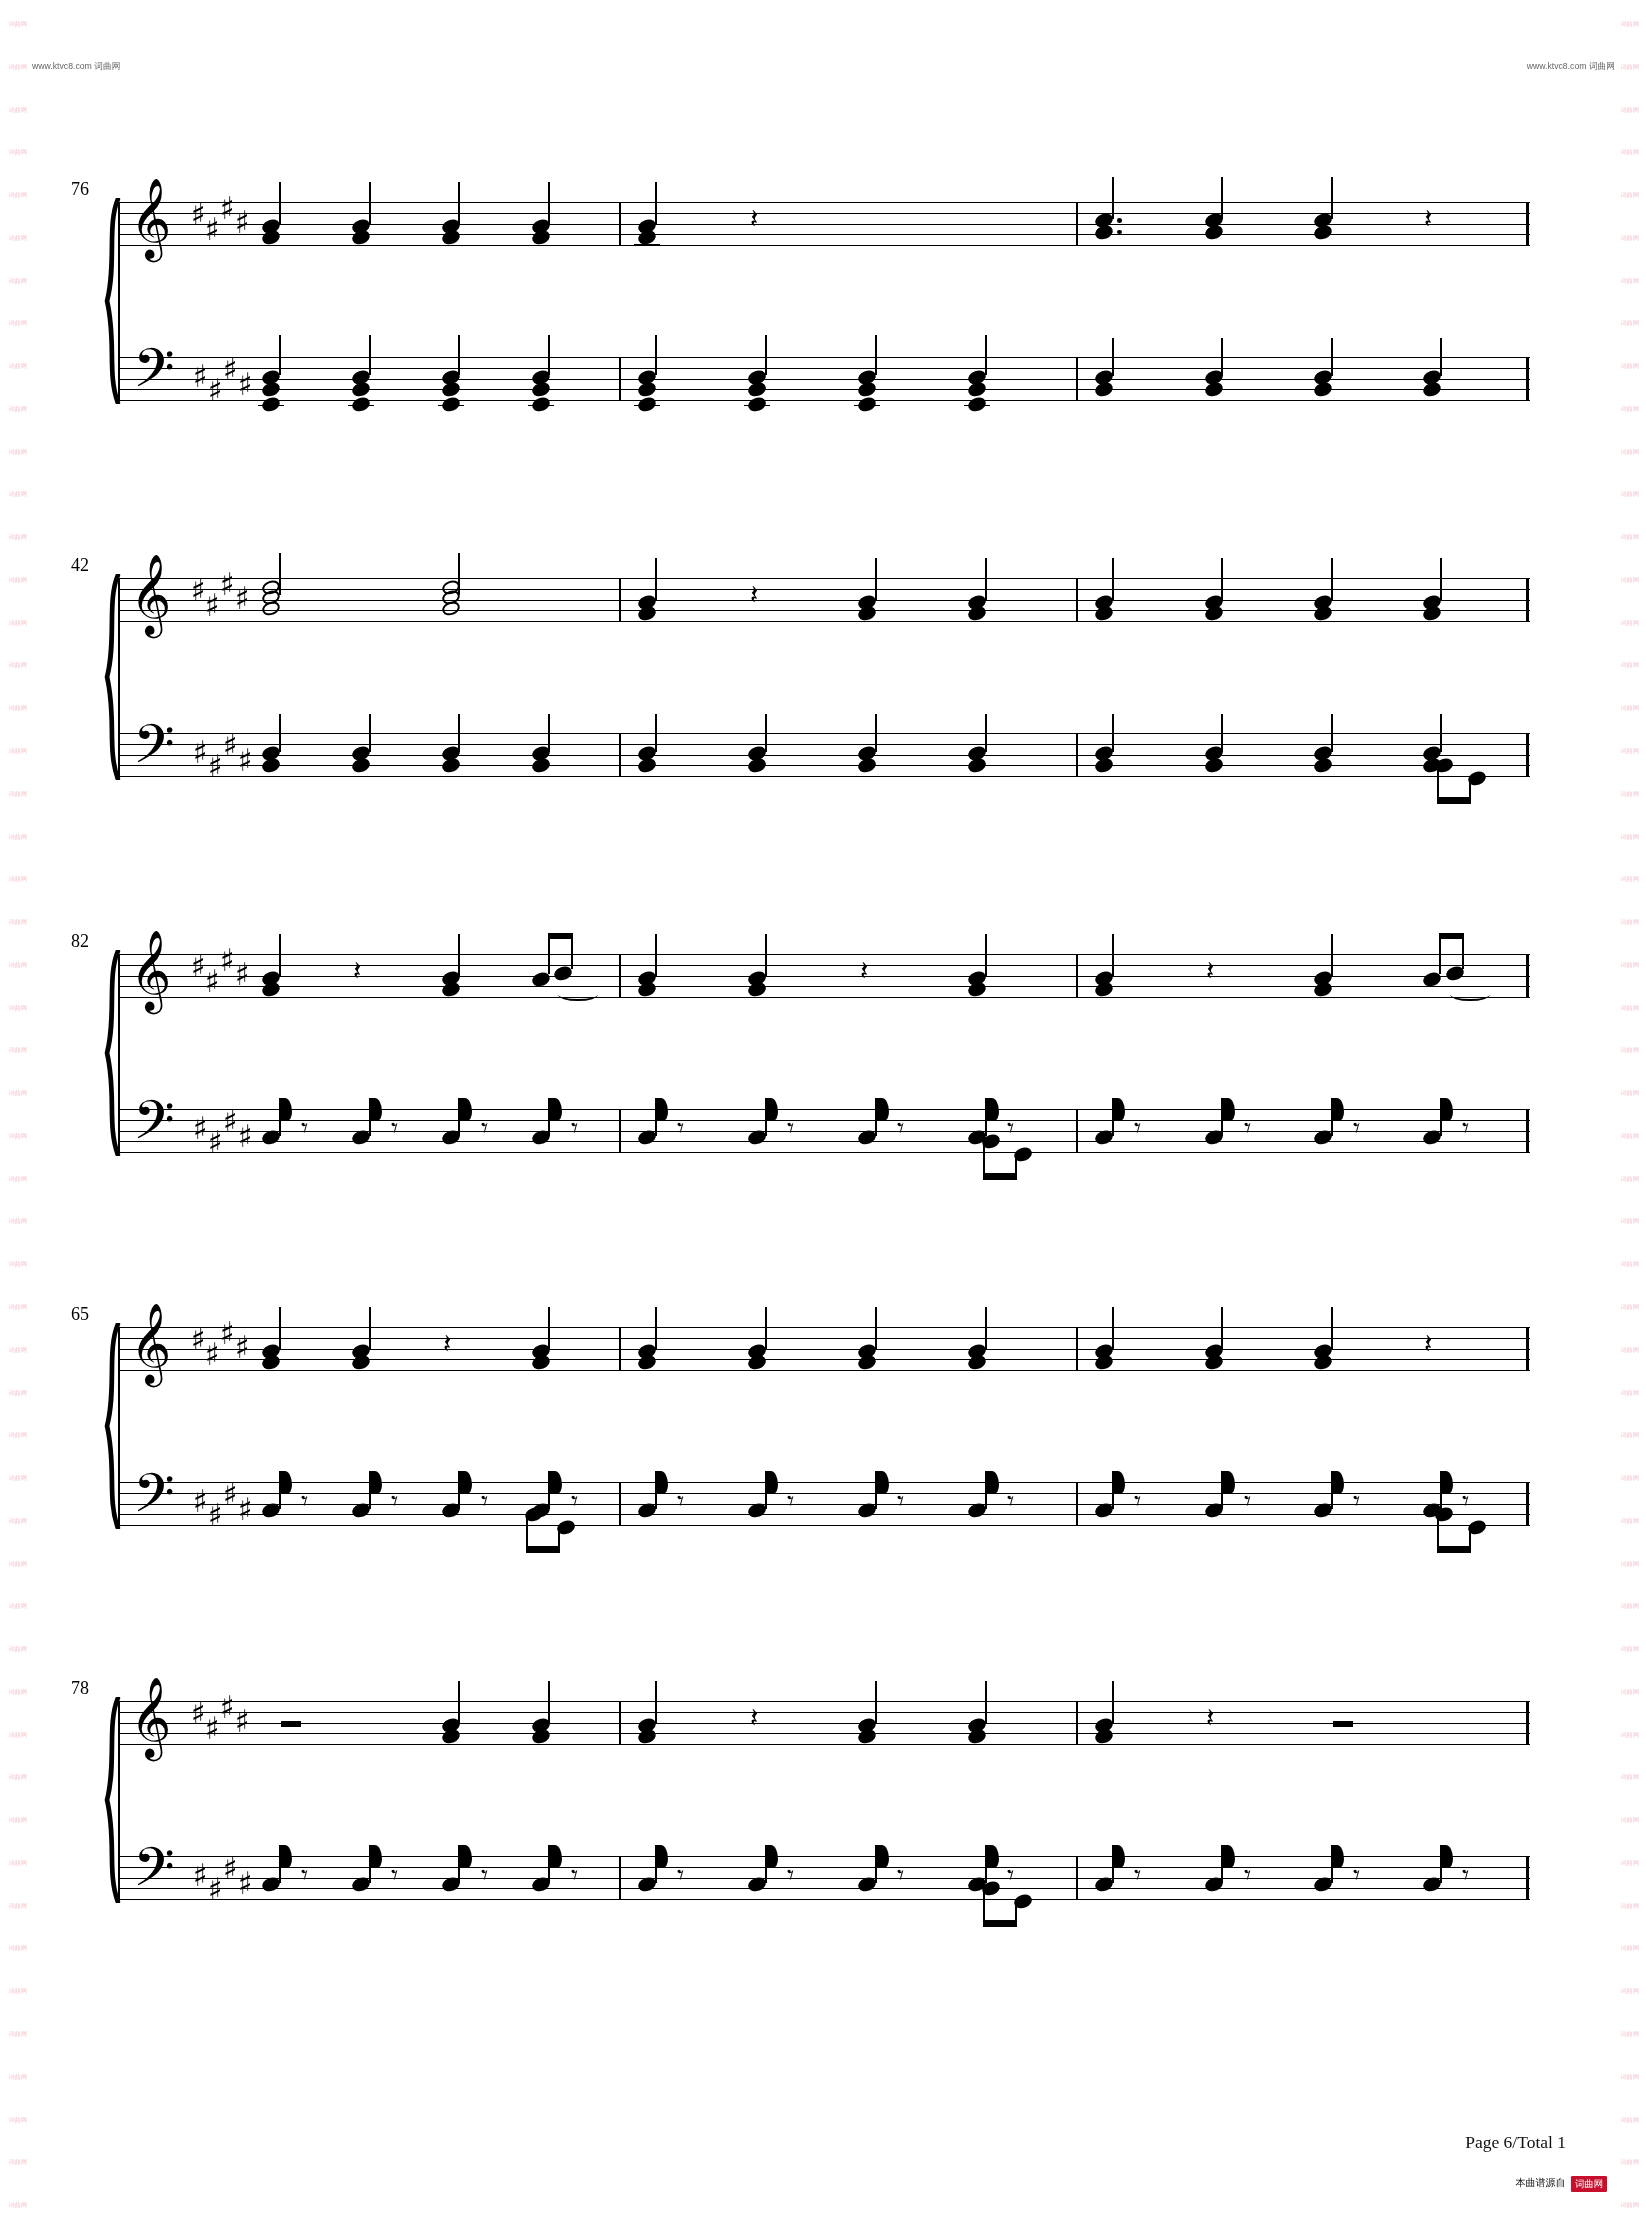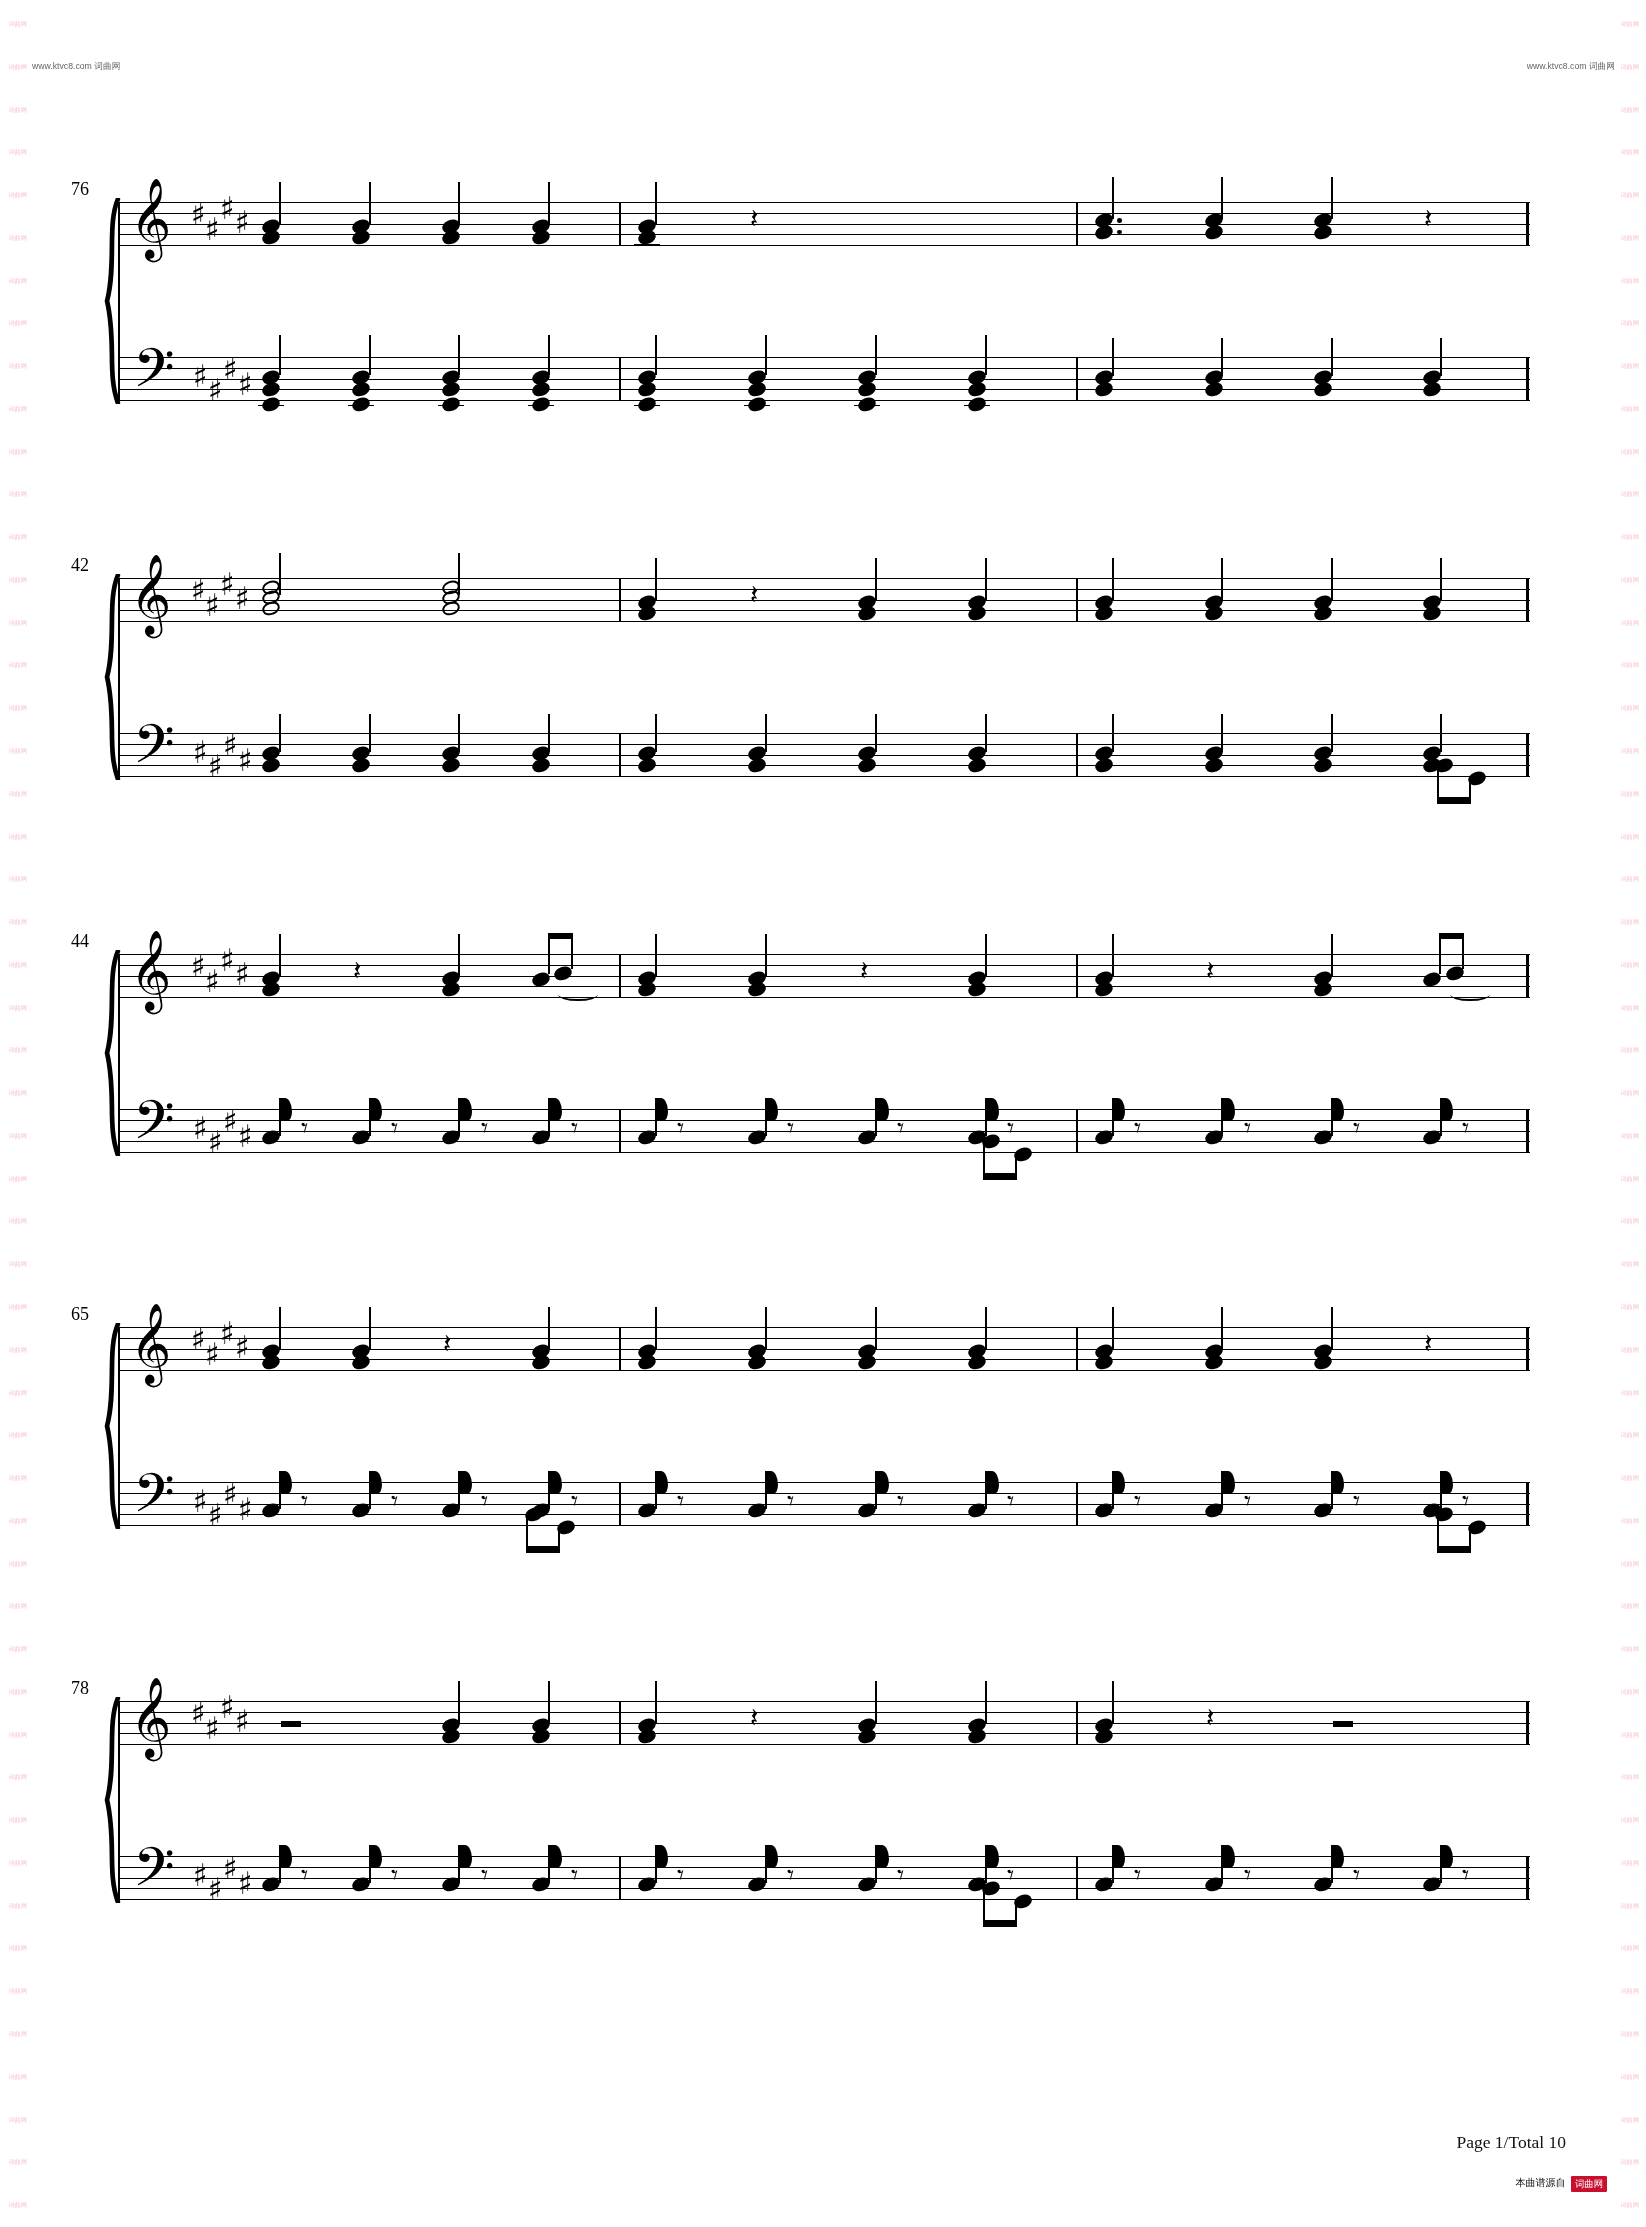--- a/index.html
+++ b/index.html
@@ -551,21 +551,21 @@
         <div style="left: 1305px; top: 169px; position: absolute; width: 17.5px; height: 12.8px; border-radius: 50%; transform: rotate(-20deg); background: rgb(0, 0, 0); border: none; box-sizing: border-box;"></div>
         <div style="left: 1305px; top: 181px; position: absolute; width: 17.5px; height: 12.8px; border-radius: 50%; transform: rotate(-20deg); background: rgb(0, 0, 0); border: none; box-sizing: border-box;"></div>
         <div class="stem" style="left: 1322px; top: 136px; height: 38px;"></div>
         <div style="left: 1317px; top: 181px; position: absolute; width: 17.5px; height: 12.8px; border-radius: 50%; transform: rotate(-20deg); background: rgb(0, 0, 0); border: none; box-sizing: border-box;"></div>
         <div style="left: 1350px; top: 194px; position: absolute; width: 17.5px; height: 12.8px; border-radius: 50%; transform: rotate(-20deg); background: rgb(0, 0, 0); border: none; box-sizing: border-box;"></div>
         <div class="stem" style="left: 1319px; top: 186px; height: 36px;"></div>
         <div class="stem" style="left: 1351px; top: 198px; height: 27px;"></div>
         <div class="beam" style="left: 1319px; top: 219px; width: 34px; height: 6.7px;"></div>
       </div>
       <div class="system" style="top: 954px;">
-        <div class="measure-num">44</div>
+        <div class="measure-num">82</div>
         <div class="staff" style="top: 0px;">
           <div class="line"></div>
           <div class="line"></div>
           <div class="line"></div>
           <div class="line"></div>
           <div class="line"></div>
         </div>
         <div class="staff" style="top: 155px;">
           <div class="line"></div>
           <div class="line"></div>
@@ -923,18 +923,18 @@
         <div class="stem" style="left: 1213px; top: 144px; height: 38px;"></div>
         <div style="left: 1214px; top: 144px; position: absolute; width: 12px; height: 23px; background: rgb(0, 0, 0); border-radius: 0px 60% 40% 0px;"></div>
         <div class="gly rest" style="left: 1235px; top: 160px;">𝄾</div>
         <div style="left: 1305px; top: 177px; position: absolute; width: 17.5px; height: 12.8px; border-radius: 50%; transform: rotate(-20deg); background: rgb(0, 0, 0); border: none; box-sizing: border-box;"></div>
         <div class="stem" style="left: 1322px; top: 144px; height: 38px;"></div>
         <div style="left: 1323px; top: 144px; position: absolute; width: 12px; height: 23px; background: rgb(0, 0, 0); border-radius: 0px 60% 40% 0px;"></div>
         <div class="gly rest" style="left: 1344px; top: 160px;">𝄾</div>
       </div>
     </div>
 
-  <div class="footer-page">Page 1/Total 10</div>
+  <div class="footer-page">Page 6/Total 1</div>
   <div class="footer-src">
     <span>本曲谱源自</span><span class="tag">词曲网</span>
   </div>
 </div>
 
 
 </body></html>

